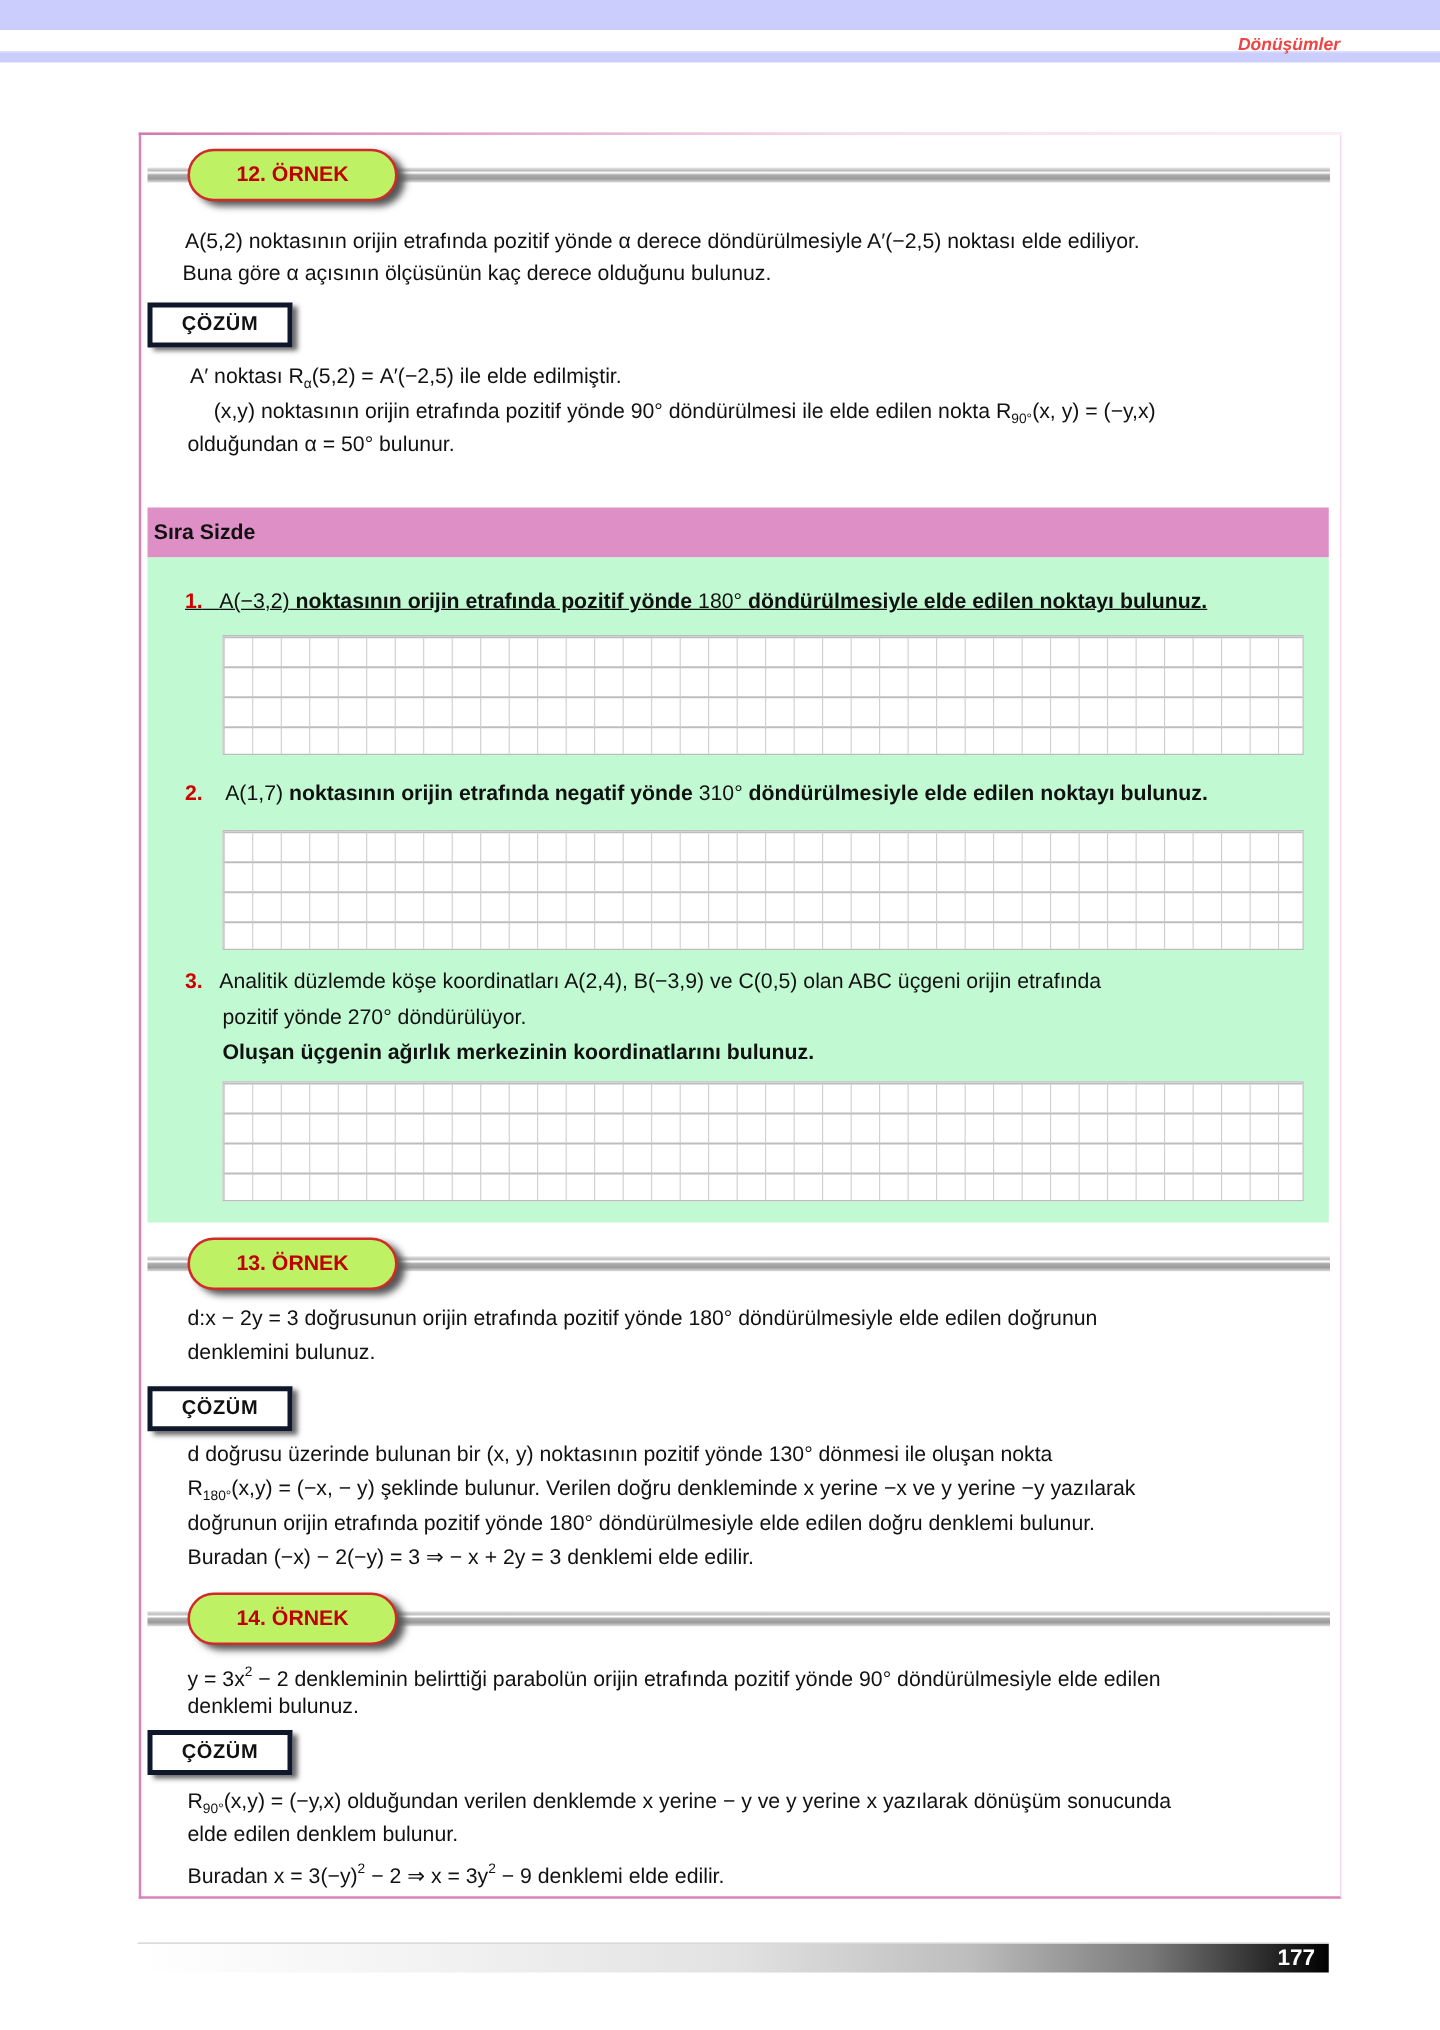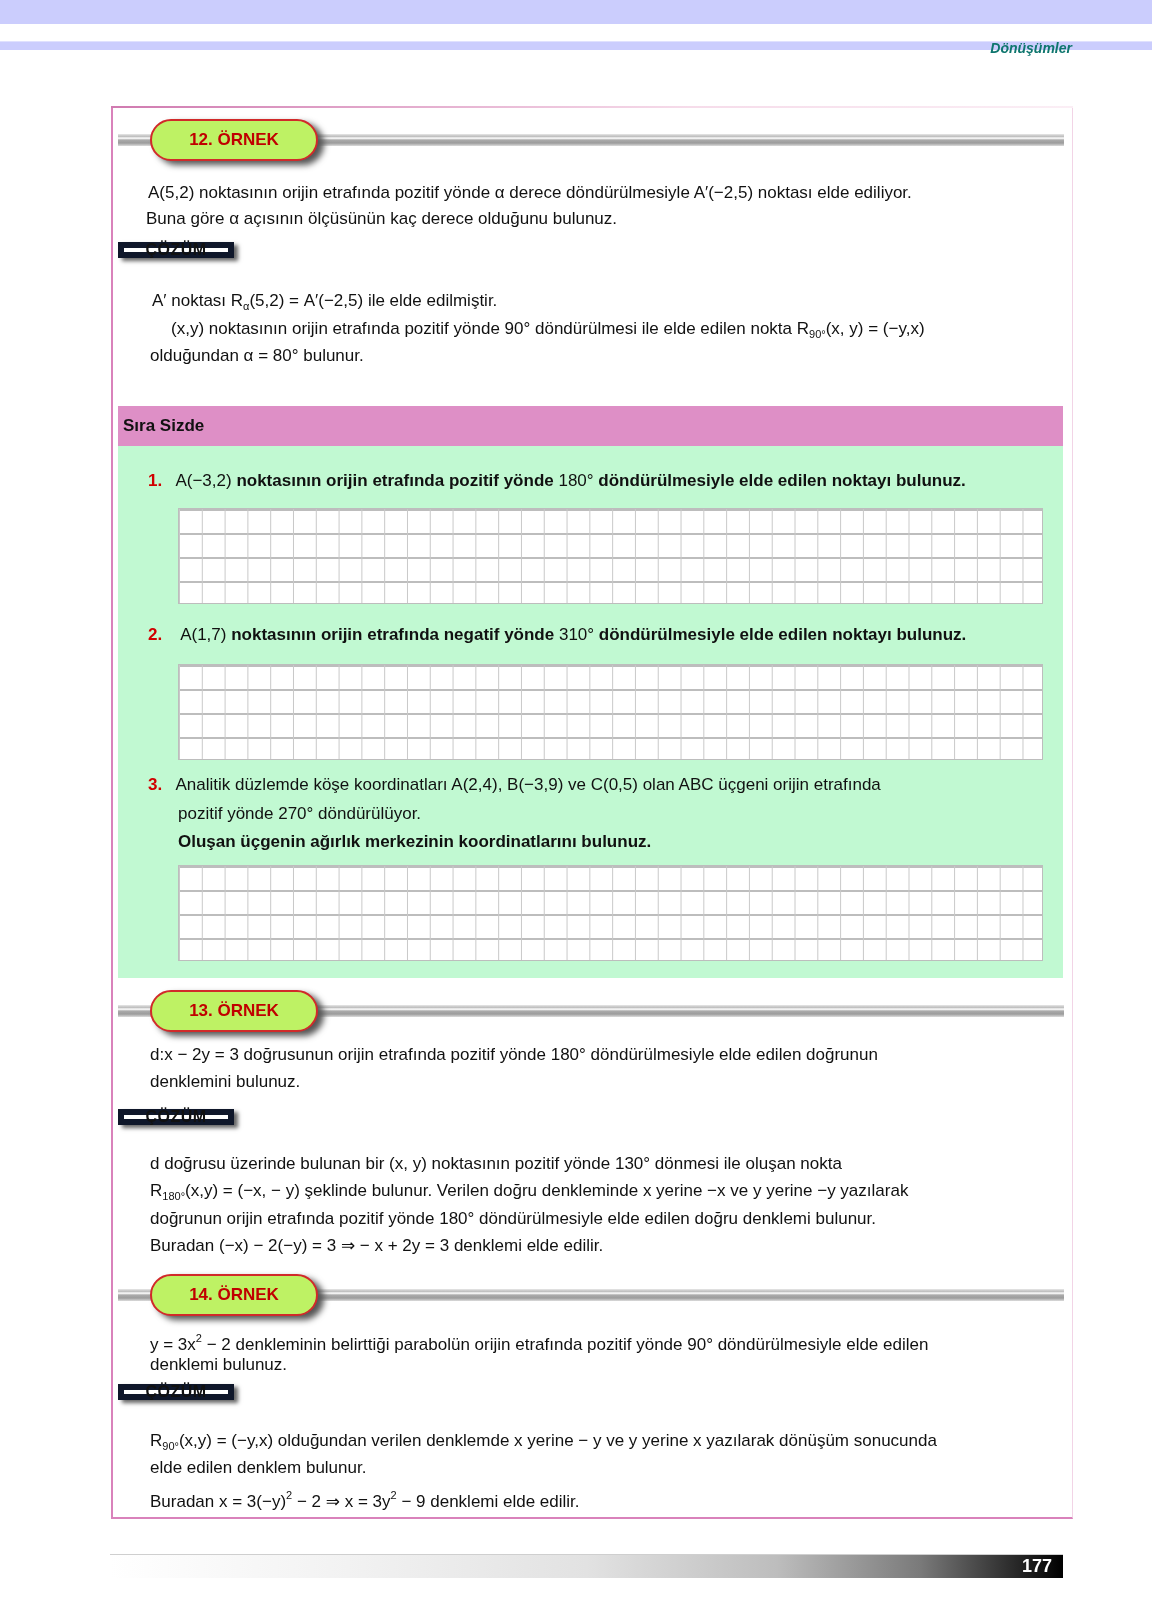--- a/index.html
+++ b/index.html
@@ -1,36 +1,36 @@
 <!DOCTYPE html>
 <html><head>
 <meta charset="utf-8">
 <style>
   * { box-sizing: border-box; margin: 0; padding: 0; }
   html, body { width: 1152px; height: 1624px; background: #ffffff; overflow: hidden; }
   body { position: relative; font-family: "Liberation Sans", "DejaVu Sans", sans-serif; color: #111; }
 
   .top-band { position: absolute; left: 0; top: 0; width: 1152px; height: 24px; background: #cbcdfd; }
   .top-line { position: absolute; left: 0; top: 41px; width: 1152px; height: 9px; background: #cbcdfd; border-top: 1px solid #e0e1fe; }
-  .chapter { position: absolute; right: 80px; top: 40px; font-size: 14px; font-style: italic; font-weight: bold; color: #0f766e; }
+  .chapter { position: absolute; right: 80px; top: 27px; font-size: 14px; font-style: italic; font-weight: bold; color: #ef4444; }
 
   .frame { position: absolute; left: 111px; top: 106px; width: 962px; height: 1413px;
            border: 1px solid #f2d4e6; border-left: 2px solid #d982bb; border-bottom: 2px solid #d982bb;
            background: #ffffff; }
   .frame-top-grad { position: absolute; left: 111px; top: 106px; width: 962px; height: 2px;
            background: linear-gradient(to right, #d07ab0, #f6dcea 60%, #fbeef5); }
 
   .rule { position: absolute; left: 118px; height: 12px; width: 946px;
           background: linear-gradient(to bottom, #e8e8e8 0%, #bdbdbd 20%, #ffffff 35%, #ababab 50%, #9c9c9c 75%, #dcdcdc 100%); }
   .ornek-pill { position: absolute; left: 150px; width: 168px; height: 42px; border: 2px solid #d12a2a;
           border-radius: 22px; background: #bef264; box-shadow: 6px 4px 6px #555;
           display: flex; align-items: center; justify-content: center;
           color: #c00000; font-weight: bold; font-size: 17px; }
 
-  .cozum { position: absolute; left: 118px; width: 116px; height: 16px; border: 6px solid #0f172a;
+  .cozum { position: absolute; left: 118px; width: 116px; height: 36px; border: 4px solid #0f172a;
            border-style: solid; box-shadow: 4px 3px 4px #666; background: #fff;
            display: flex; align-items: center; justify-content: center;
            font-weight: bold; font-size: 16px; color: #111; letter-spacing: 0.5px; }
 
   .txt { position: absolute; font-size: 17px; line-height: 26px; white-space: nowrap; color: #111; }
   .sub { font-size: 11px; vertical-align: -4px; }
   .sup { font-size: 11px; vertical-align: 8px; }
 
   .sira-head { position: absolute; left: 118px; top: 406px; width: 945px; height: 40px; background: #de8fc6;
                font-weight: bold; font-size: 17px; padding-left: 5px; line-height: 40px; color: #111; }
@@ -68,26 +68,26 @@
 <div class="txt" style="left:146px; top:206px;">Buna göre α açısının ölçüsünün kaç derece olduğunu bulunuz.</div>
 
 <div class="cozum" style="top:242px;">ÇÖZÜM</div>
 
 <div class="txt" style="left:152px; top:288px;">
   <span>A′ noktası R</span><span class="sub">α</span><span>(5,2) = A′(−2,5) ile elde edilmiştir.</span>
 </div>
 <div class="txt" style="left:150px; top:316px;margin-left:21px;">
   <span>(x,y)  noktasının orijin etrafında pozitif yönde 90° döndürülmesi ile elde edilen nokta R</span><span class="sub">90°</span><span>(x, y) = (−y,x)</span>
 </div>
-<div class="txt" style="left:150px; top:343px;">olduğundan  α = 80°  bulunur.</div>
+<div class="txt" style="left:150px; top:343px;">olduğundan  α = 50°  bulunur.</div>
 
 <div class="sira-head">Sıra Sizde</div>
 <div class="sira-body"></div>
 
-<div class="txt" style="left:148px; top:468px;">
+<div class="txt" style="left:148px; top:468px;text-decoration:underline;">
   <span class="q-num">1.</span>&nbsp;&nbsp;
   <span>A(−3,2)</span><span class="bold"> noktasının orijin etrafında pozitif yönde </span><span>180°</span><span class="bold"> döndürülmesiyle elde edilen noktayı bulunuz.</span>
 </div>
 <div class="grid" style="top:508px;"></div>
 
 <div class="txt" style="left:148px; top:622px;">
   <span class="q-num">2.</span>&nbsp;&nbsp;&nbsp;
   <span>A(1,7)</span><span class="bold"> noktasının orijin etrafında negatif yönde </span><span>310°</span><span class="bold"> döndürülmesiyle elde edilen noktayı bulunuz.</span>
 </div>
 <div class="grid" style="top:664px;"></div>

